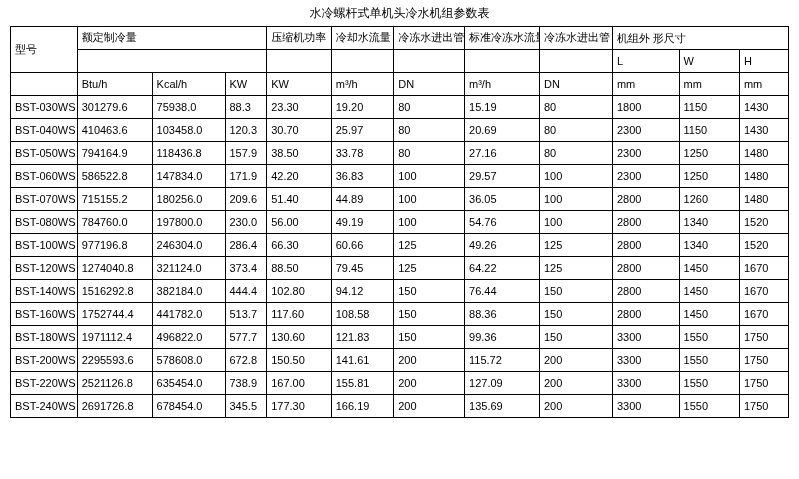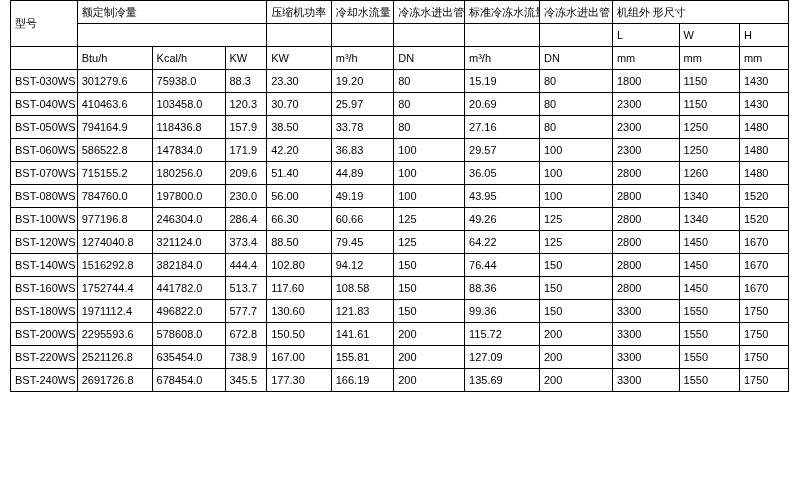--- a/index.html
+++ b/index.html
@@ -47,20 +47,21 @@
     line-height: 13px;
     height: 18px;
   }
   .hdr-model {
     text-align: center;
     font-size: 12px;
   }
   .hdr-group {
     text-align: left;
     font-size: 11px;
+    font-family: Liberation Mono, monospace;
   }
   .hdr-dim {
     text-align: center;
     font-size: 11px;
     padding-left: 10px;
     font-family: Liberation Serif, serif;
   }
   .unit-row td {
     font-size: 11px;
     height: 22px;
@@ -81,20 +82,21 @@
   .col-dn2 { width: 70px; }
   .col-l { width: 64px; }
   .col-w { width: 58px; }
   .col-h { width: 47px; }
 </style>
 </head>
 <body>
 
 <div class="page">
 
+  <div class="doc-title">水冷螺杆式单机头冷水机组参数表</div>
 
   <table class="param-table">
     <colgroup>
       <col class="col-model">
       <col class="col-btu">
       <col class="col-kcal">
       <col class="col-kw1">
       <col class="col-kw2">
       <col class="col-m3a">
       <col class="col-dn1">
@@ -213,21 +215,21 @@
           <td>1480</td>
         </tr>
         <tr class="data-row">
           <td>BST-080WS</td>
           <td>784760.0</td>
           <td>197800.0</td>
           <td>230.0</td>
           <td>56.00</td>
           <td>49.19</td>
           <td>100</td>
-          <td>43.95</td>
+          <td>54.76</td>
           <td>100</td>
           <td>2800</td>
           <td>1340</td>
           <td>1520</td>
         </tr>
         <tr class="data-row">
           <td>BST-100WS</td>
           <td>977196.8</td>
           <td>246304.0</td>
           <td>286.4</td>

